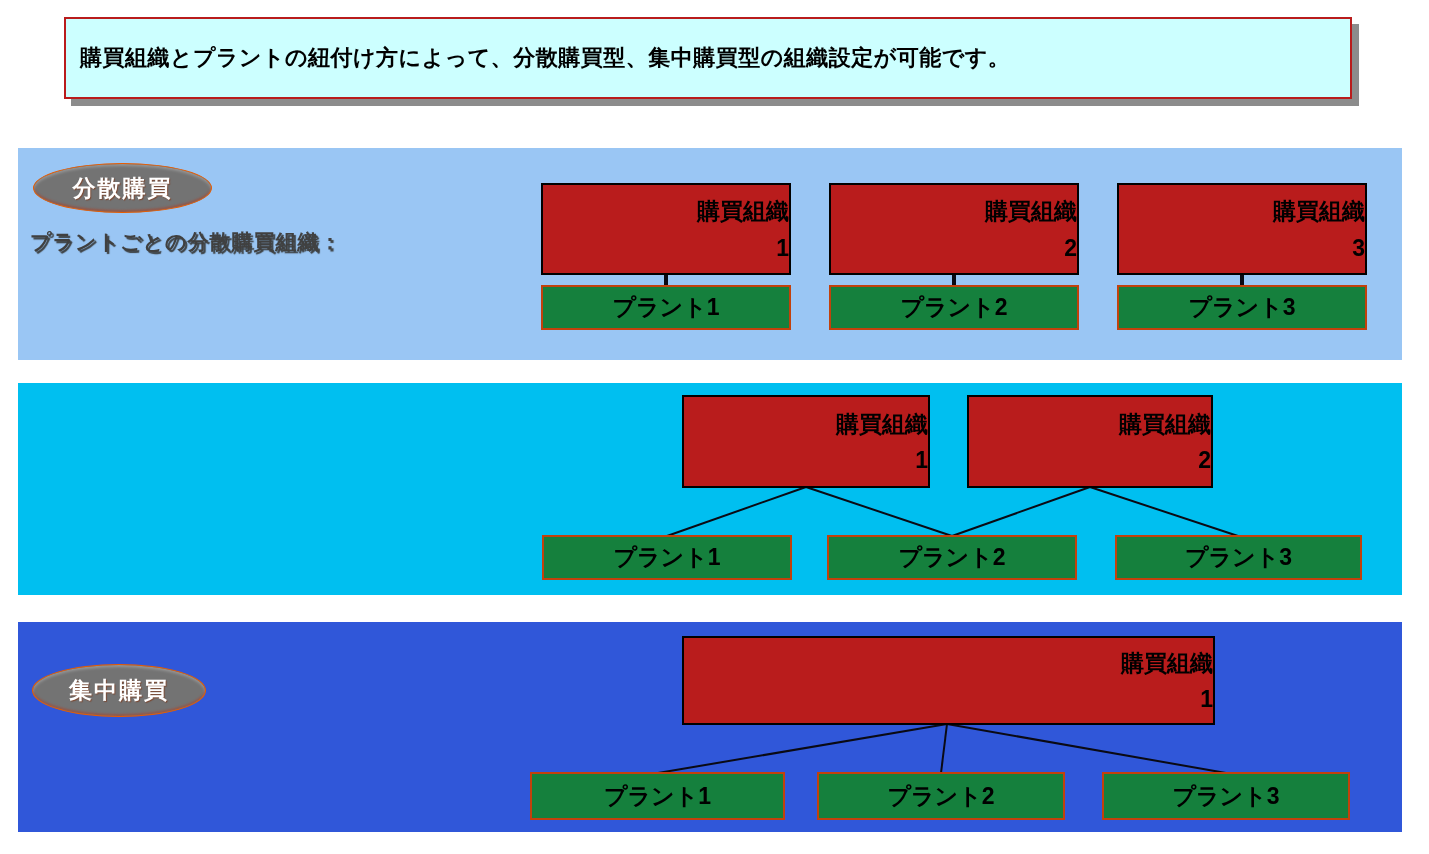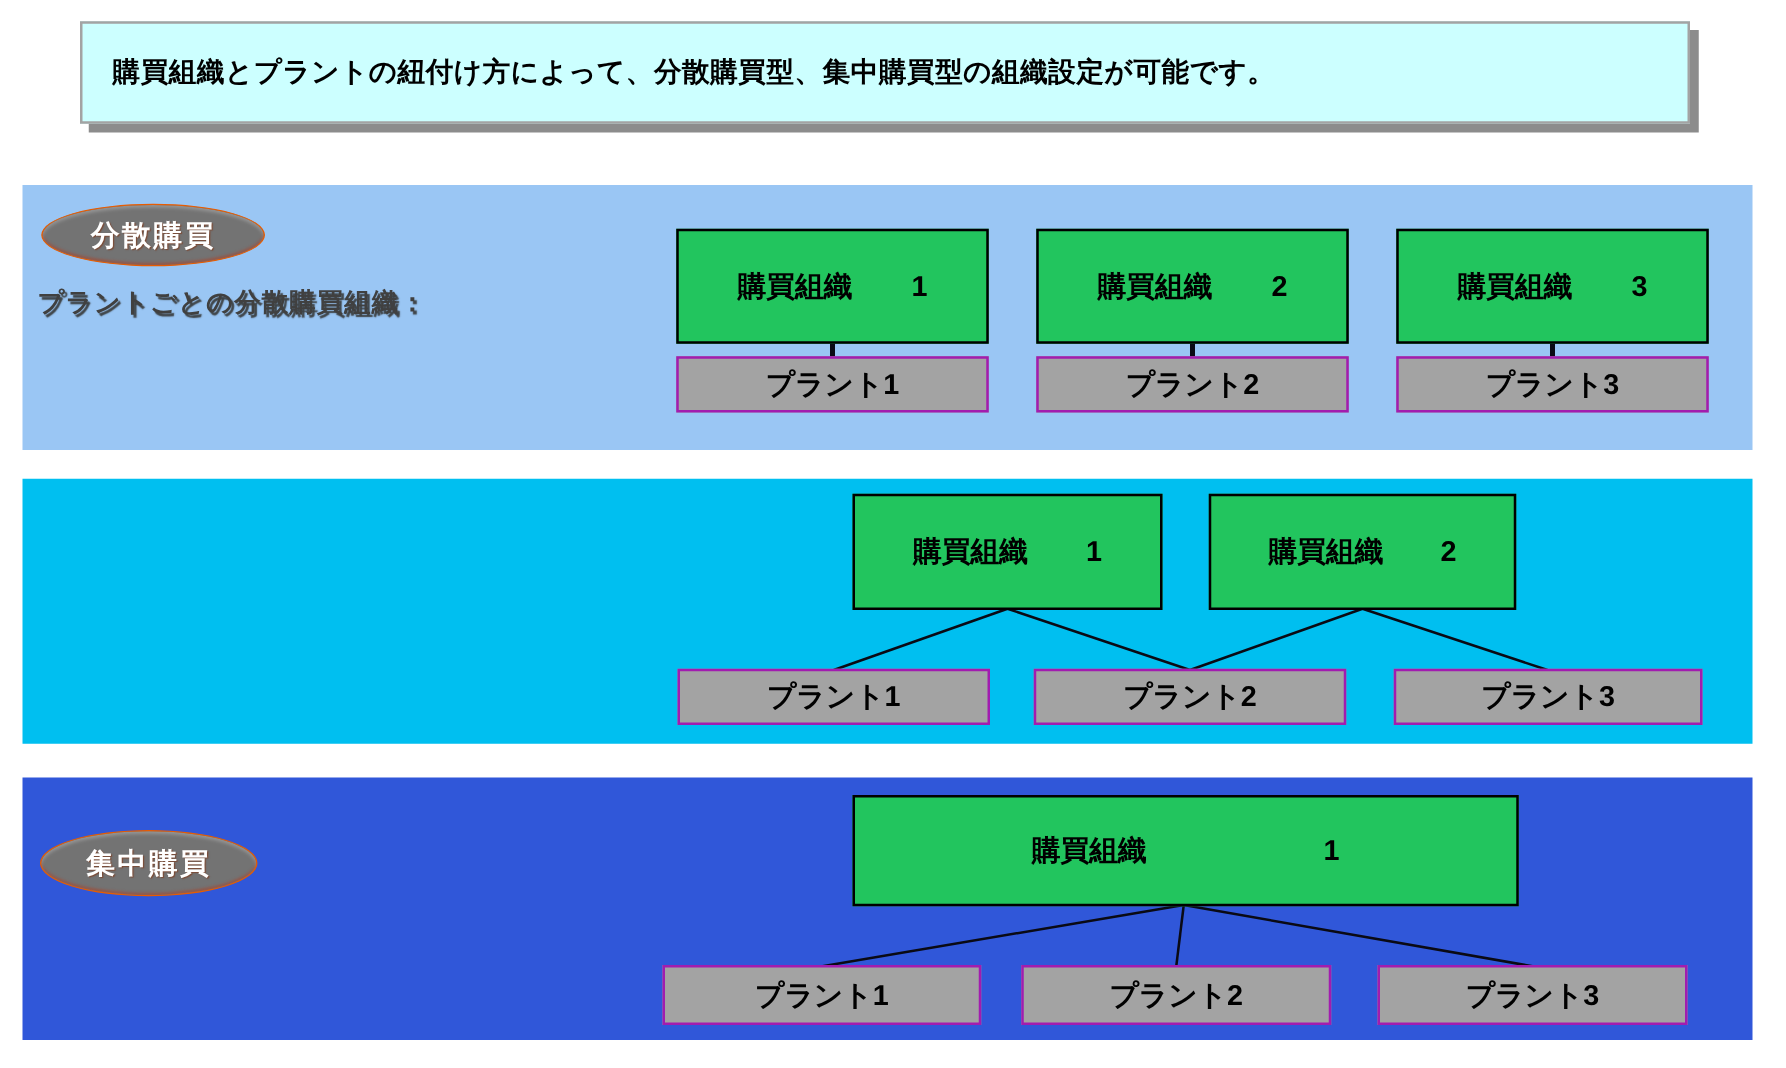--- a/index.html
+++ b/index.html
@@ -3,23 +3,23 @@
 <meta charset="utf-8">
 <style>
   html,body{margin:0;padding:0;background:#ffffff;}
   .page{
     position:relative;width:1429px;height:854px;background:#ffffff;
     font-family:"Liberation Sans",sans-serif;overflow:hidden;color:#000;
   }
   
   .header-box{
     position:absolute;left:64px;top:17px;width:1288px;height:82px;
-    background:#ccffff;border:2px solid #a3a3a3;box-sizing:border-box;
+    background:#ccffff;border:2px solid #b91c1c;box-sizing:border-box;
     box-shadow:7px 7px 0 #8c8c8c;
-    display:flex;align-items:center;padding-left:24px;
+    display:flex;align-items:center;padding-left:14px;
     font-weight:bold;font-size:22px;letter-spacing:0.5px;
   }
   
   .band{position:absolute;left:18px;width:1384px;z-index:0;}
   .band1{top:148px;height:212px;background:#9ac6f4;}
   .band2{top:383px;height:212px;background:#00bff0;}
   .band3{top:622px;height:210px;background:#3057d9;}
   
   .badge{
     position:absolute;z-index:3;border-radius:50%;
@@ -39,26 +39,26 @@
   .title1{left:30px;top:228px;}
   .title2{left:32px;top:472px;}
   .title3{left:30px;top:703px;}
   
   .lines{position:absolute;left:0;top:0;width:1429px;height:854px;z-index:1;pointer-events:none;}
   .lines line{stroke:#0a0a14;}
   .stub{stroke-width:4;}
   .link{stroke-width:2;}
   
   .org-box{
-    position:absolute;z-index:2;background:#22c55e;border:2px solid #000;box-sizing:border-box;
-    display:flex;flex-direction:row;align-items:center;justify-content:space-evenly;
+    position:absolute;z-index:2;background:#b91c1c;border:2px solid #000;box-sizing:border-box;
+    display:flex;flex-direction:column;align-items:flex-end;justify-content:space-evenly;
     font-weight:bold;font-size:23px;text-align:center;padding:4px 0;
   }
   .plant-box{
-    position:absolute;z-index:2;background:#a3a3a3;border:2px solid #a21caf;box-sizing:border-box;
+    position:absolute;z-index:2;background:#15803d;border:2px solid #c2410c;box-sizing:border-box;
     display:flex;align-items:center;justify-content:center;
     font-weight:bold;font-size:23px;
   }
   
   .s1o{top:183px;width:250px;height:92px}
   .s1c1{left:541px}.s1c2{left:829px}.s1c3{left:1117px}
   .s1p{top:285px;width:250px;height:45px}
   
   .s2o{top:395px;height:93px}
   .s2o1{left:682px;width:248px}.s2o2{left:967px;width:246px}

